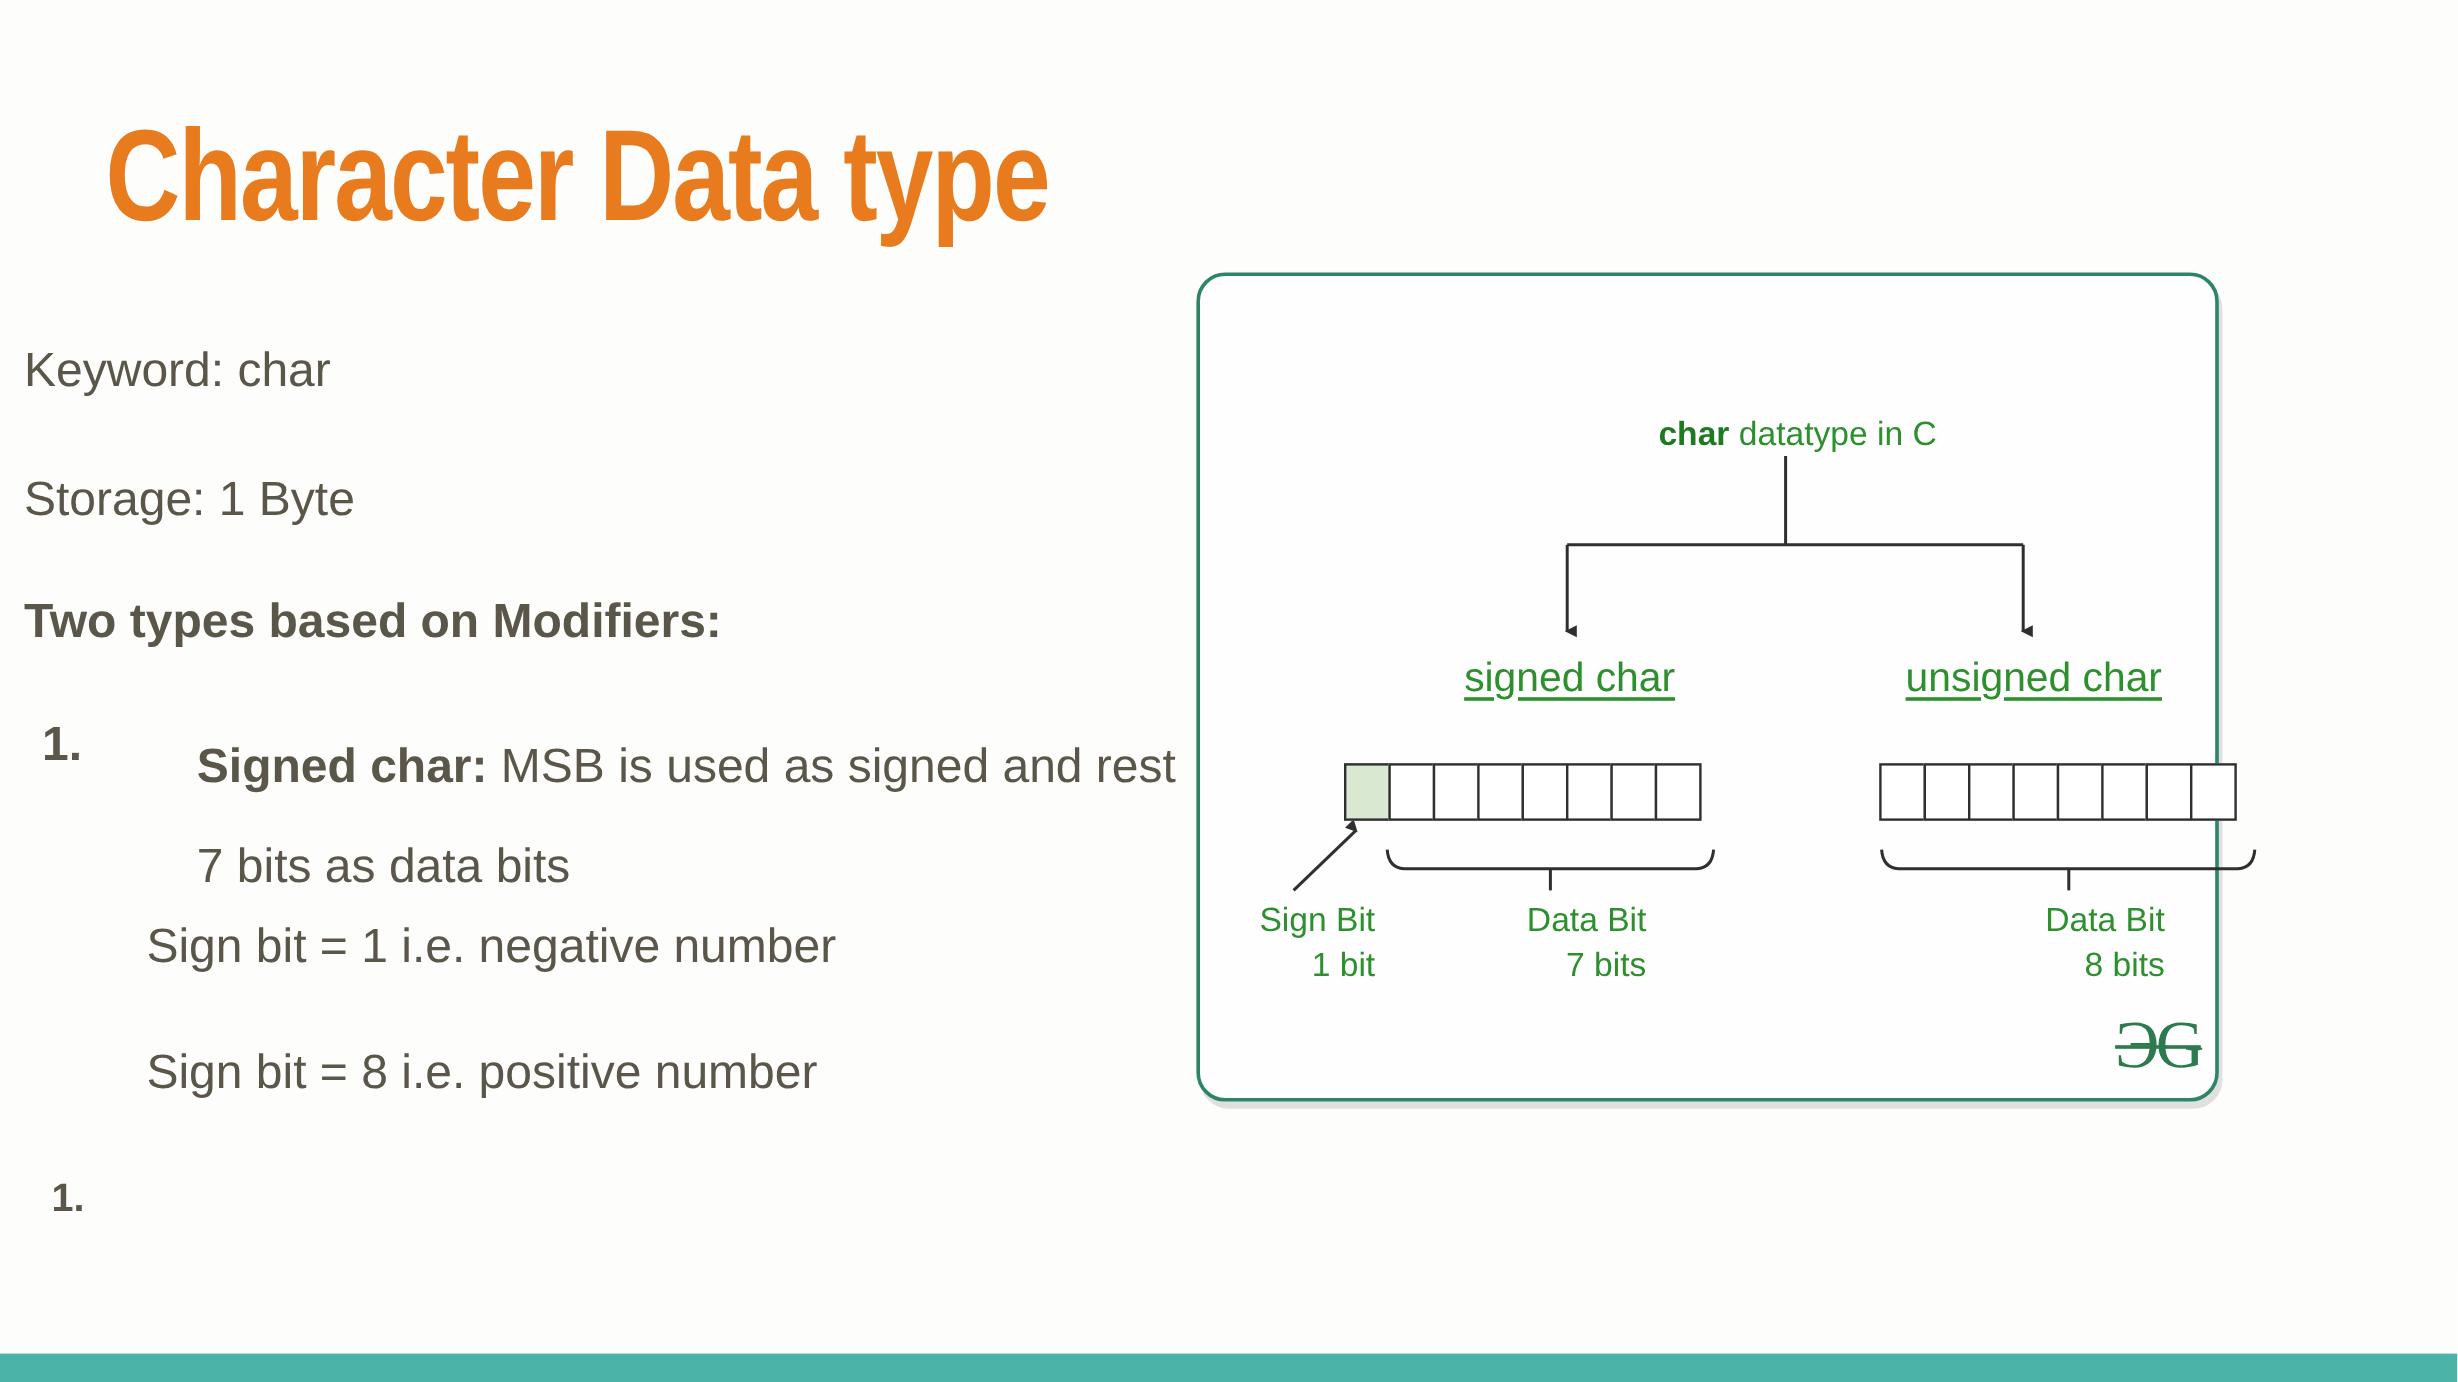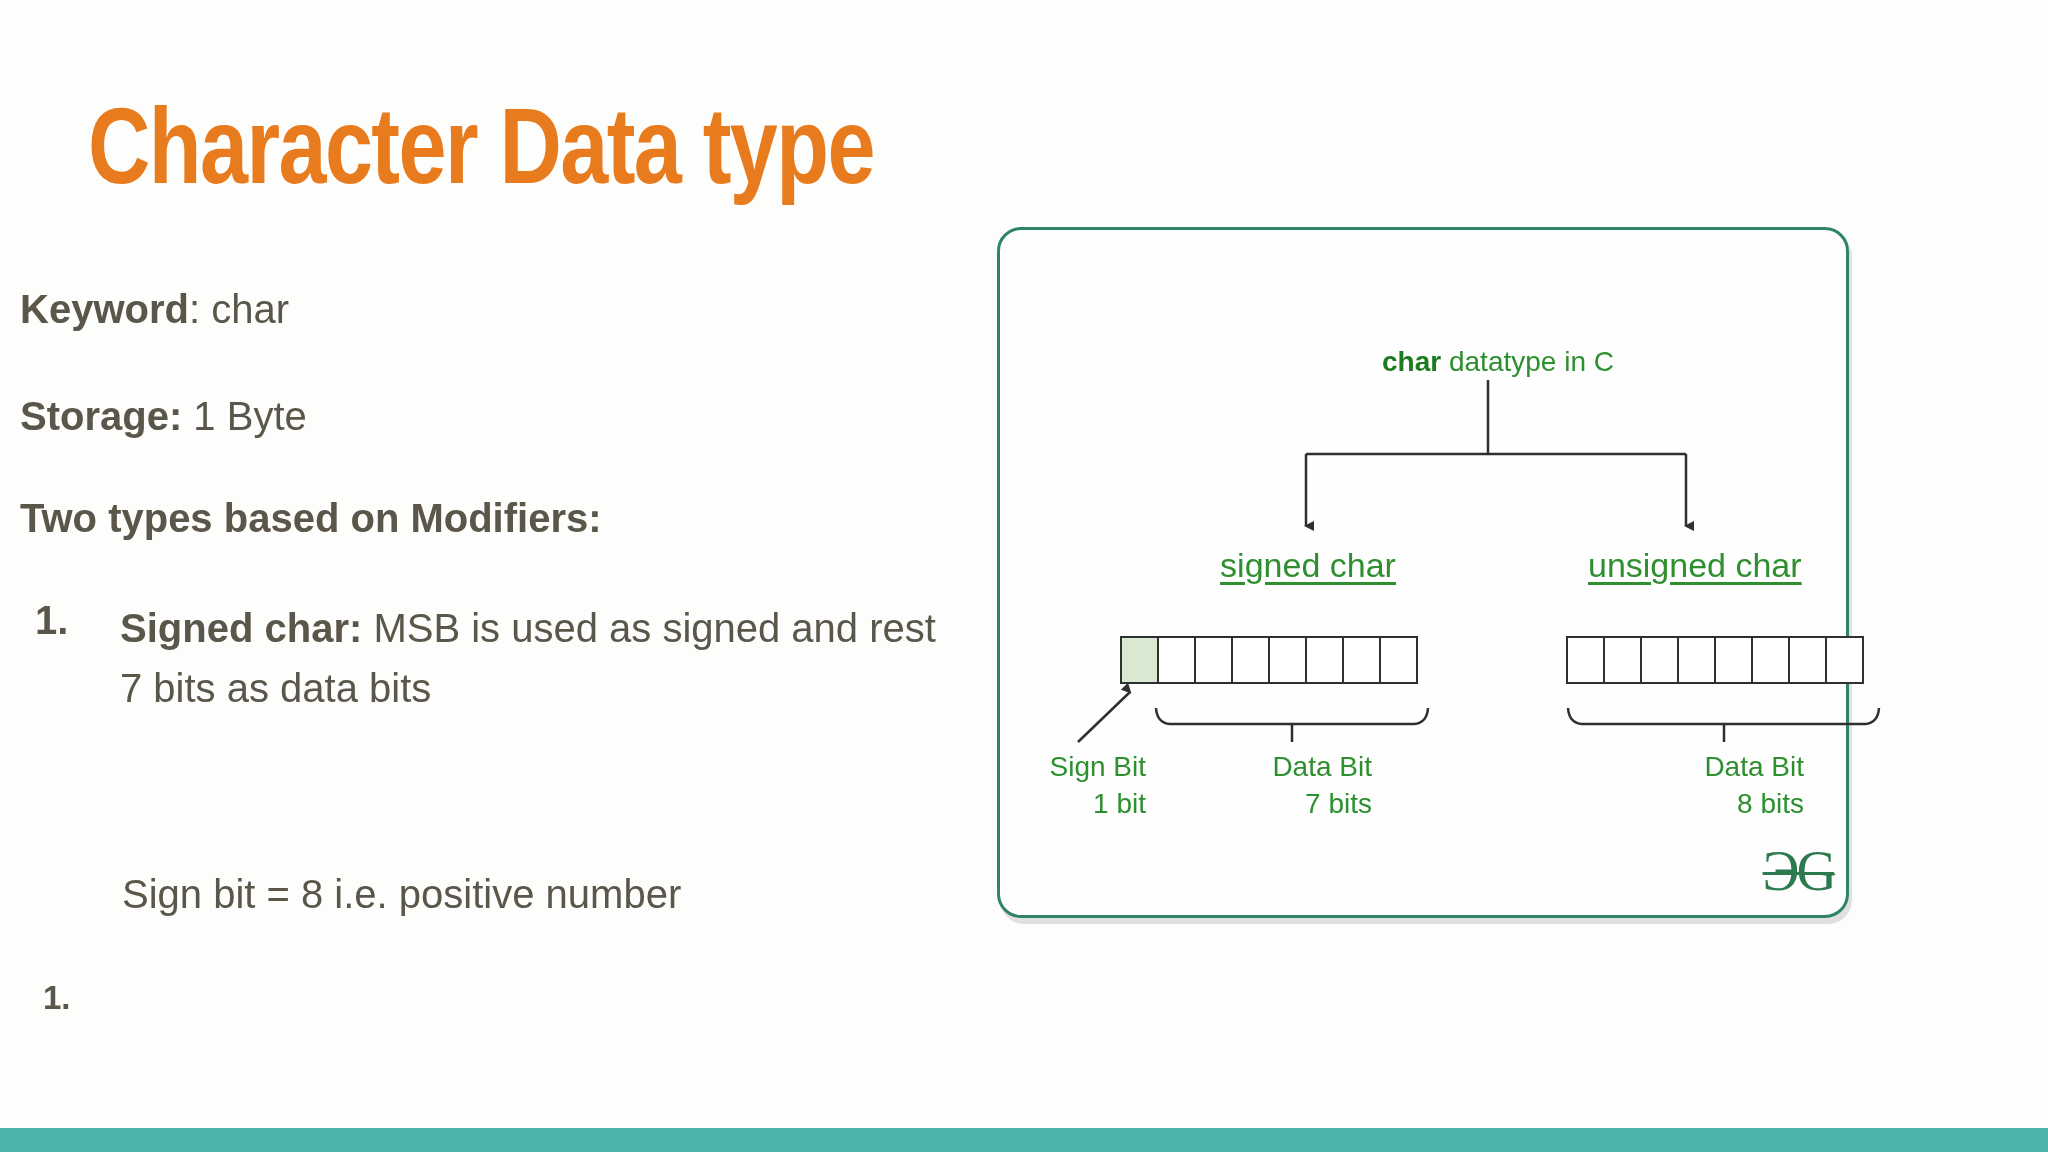--- a/index.html
+++ b/index.html
@@ -13,22 +13,22 @@
   }
   
   .title{
     position:absolute;left:88px;top:92px;
     font-size:108px;font-weight:700;letter-spacing:-2px;line-height:1;
     color:var(--title-orange,#e87b1e);
     transform:scaleX(0.80);transform-origin:0 50%;
     white-space:nowrap;
   }
   .para{position:absolute;font-size:40px;line-height:1.3;white-space:nowrap;}
-  .para .b{font-weight:700;}
-  .list-block{position:absolute;font-size:40px;line-height:60px;width:830px;white-space:normal;}
+  .para .b{font-weight:400;}
+  .list-block{position:absolute;font-size:40px;line-height:83px;width:830px;white-space:normal;margin-left:44px;}
   .list-block .b{font-weight:700;}
   .marker{position:absolute;font-weight:700;color:var(--body-text,#5b564a);}
   .note{position:absolute;font-size:40px;line-height:1.3;white-space:nowrap;}
   .footer-bar{
     position:absolute;left:0;right:0;bottom:0;height:24px;
     background:var(--footer-teal,#4cb3a9);
   }
   
   .panel{
     position:absolute;left:997px;top:227px;width:852px;height:691px;
@@ -87,20 +87,21 @@
     <span class="b">Storage:</span><span> 1 Byte</span>
   </div>
 
   <div class="para b" style="left:20px;top:492px;font-weight:700;">Two types based on Modifiers:</div>
 
   <div class="marker" style="left:35px;top:598px;font-size:40px;">1.</div>
   <div class="list-block" style="left:120px;top:598px;">
     <span class="b">Signed char:</span><span> MSB is used as signed and rest 7 bits as data bits</span>
   </div>
 
+  <div class="note" style="left:122px;top:763px;">Sign bit = 1 i.e. negative number</div>
   <div class="note" style="left:122px;top:868px;">Sign bit = 8 i.e. positive number</div>
 
   <div class="marker" style="left:43px;top:979px;font-size:33px;">1.</div>
 
   <div class="panel">
 
     <svg width="940" height="685" viewBox="0 0 940 685">
       <defs>
         <marker id="arrow" markerWidth="12" markerHeight="12" refX="6" refY="9" orient="auto" markerUnits="userSpaceOnUse">
           <path d="M1,1 L11,1 L6,11 Z" fill="#2f2f2f"></path>

